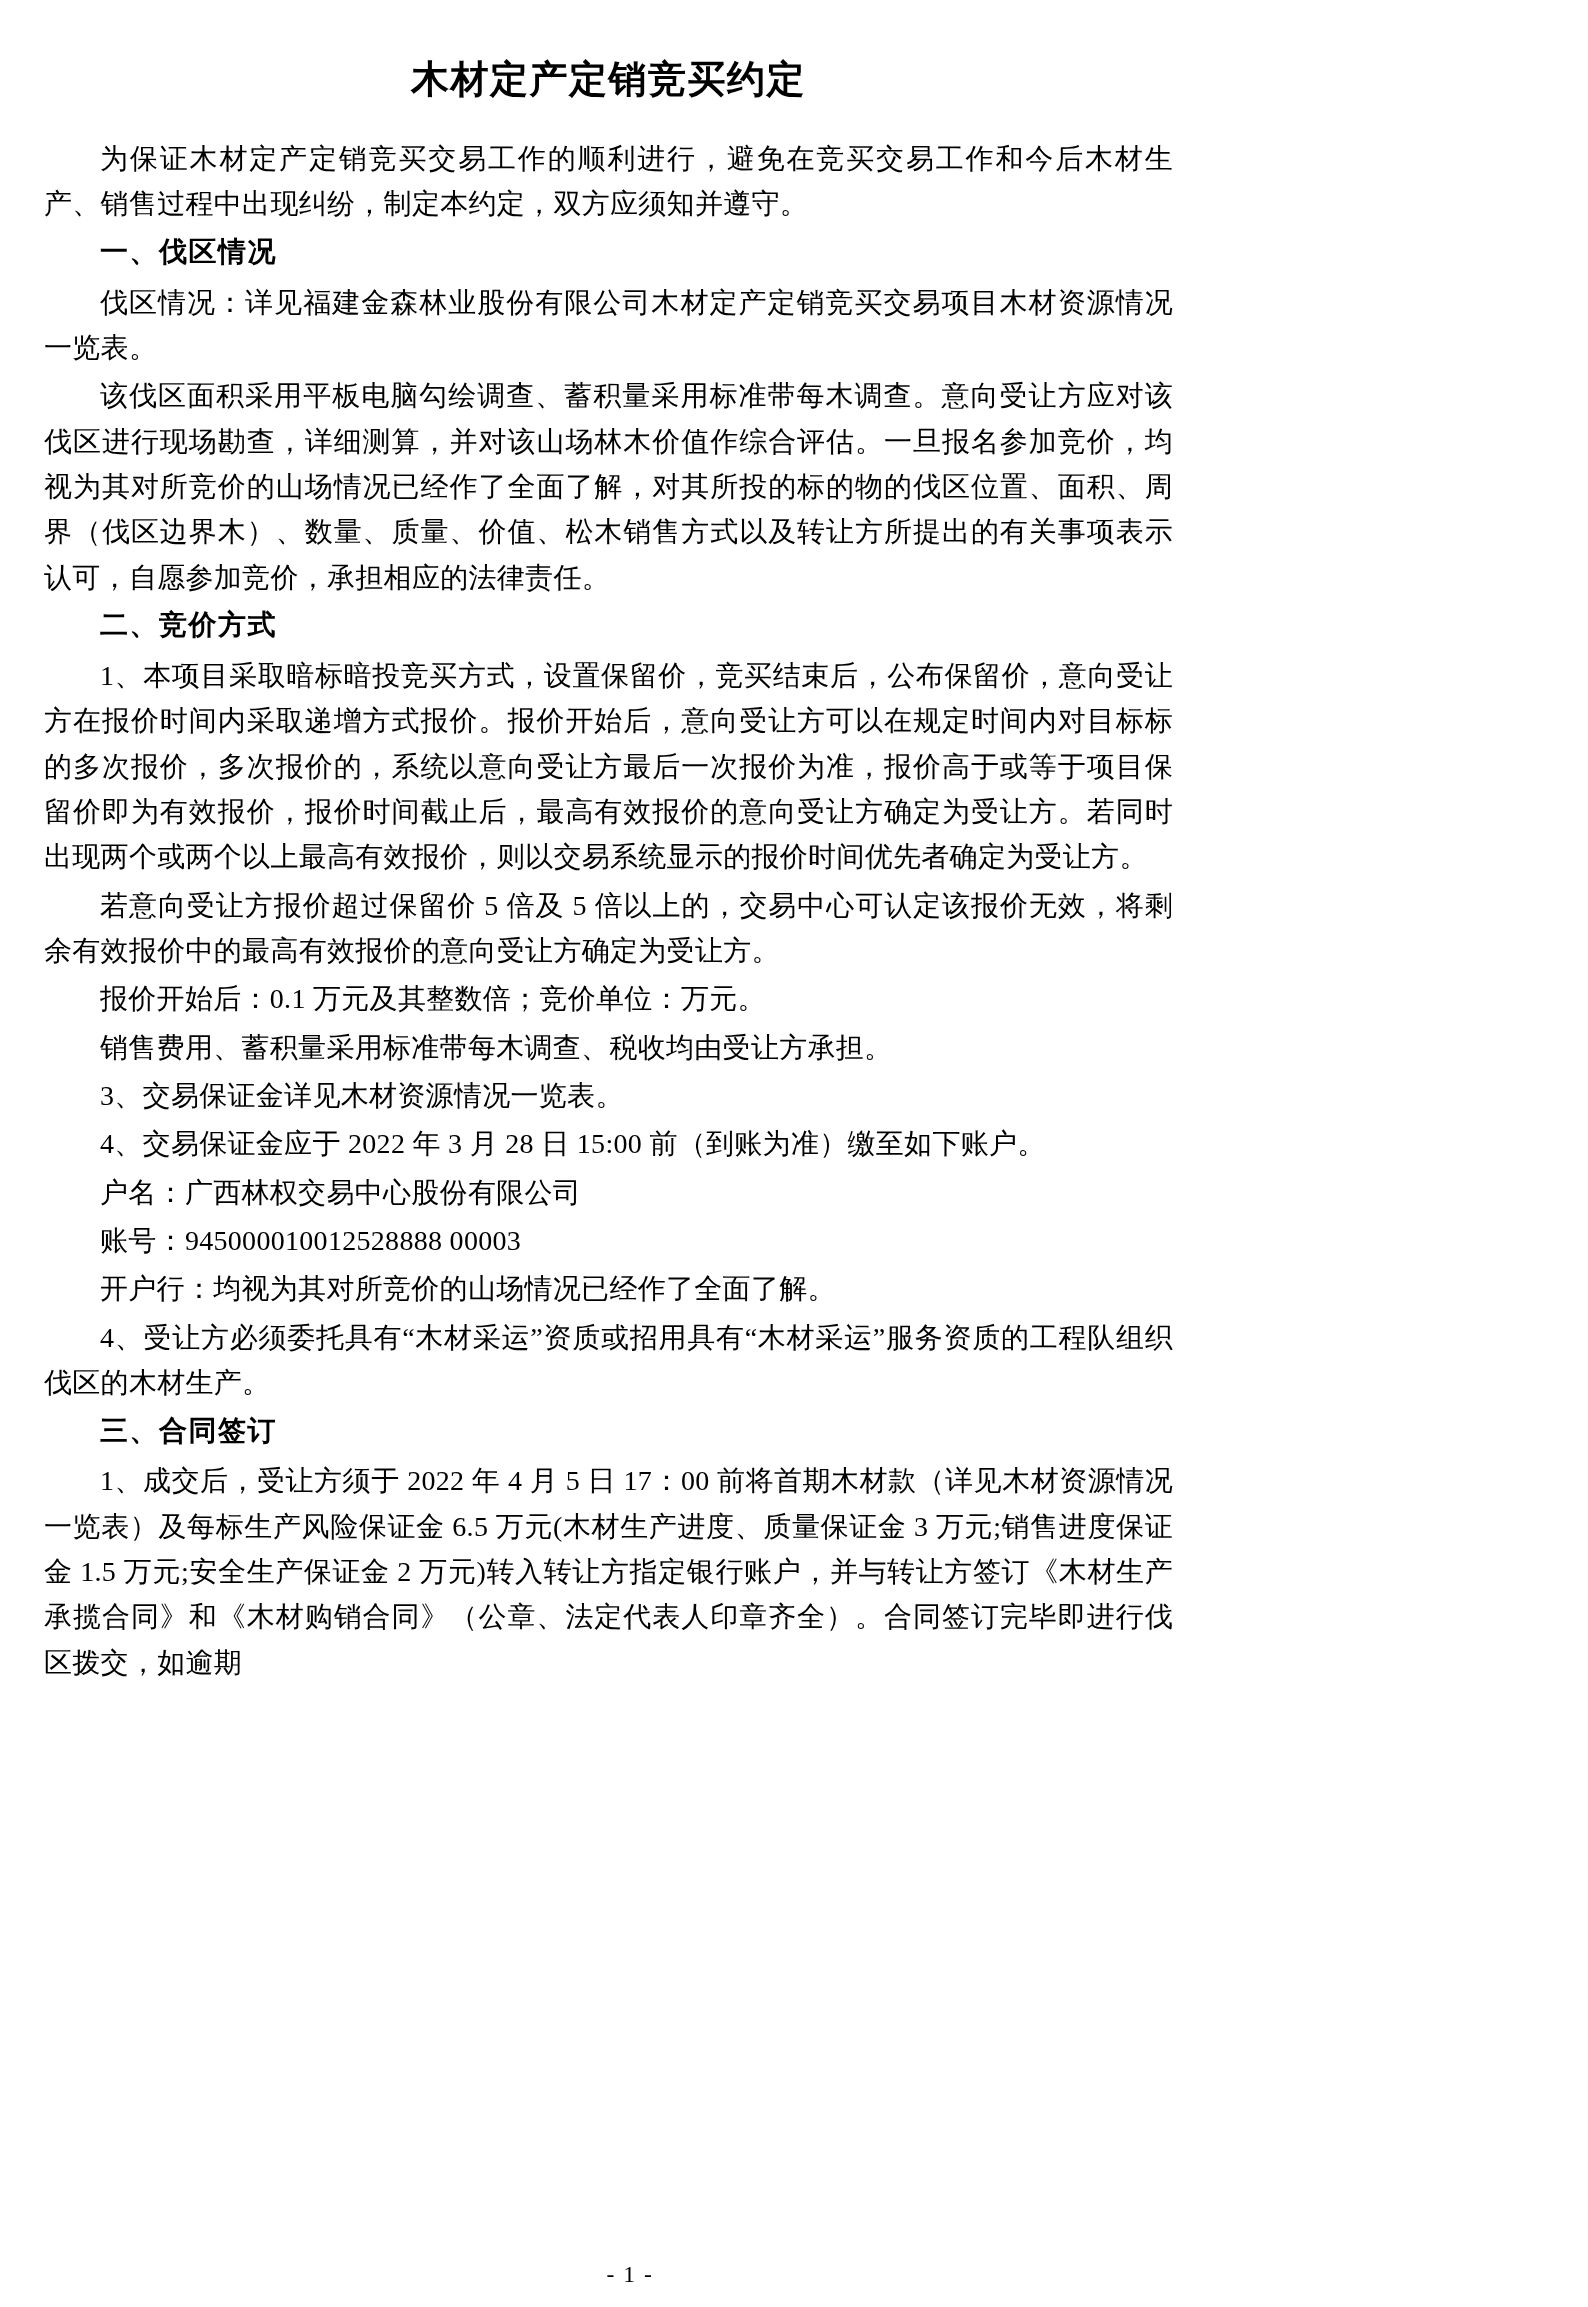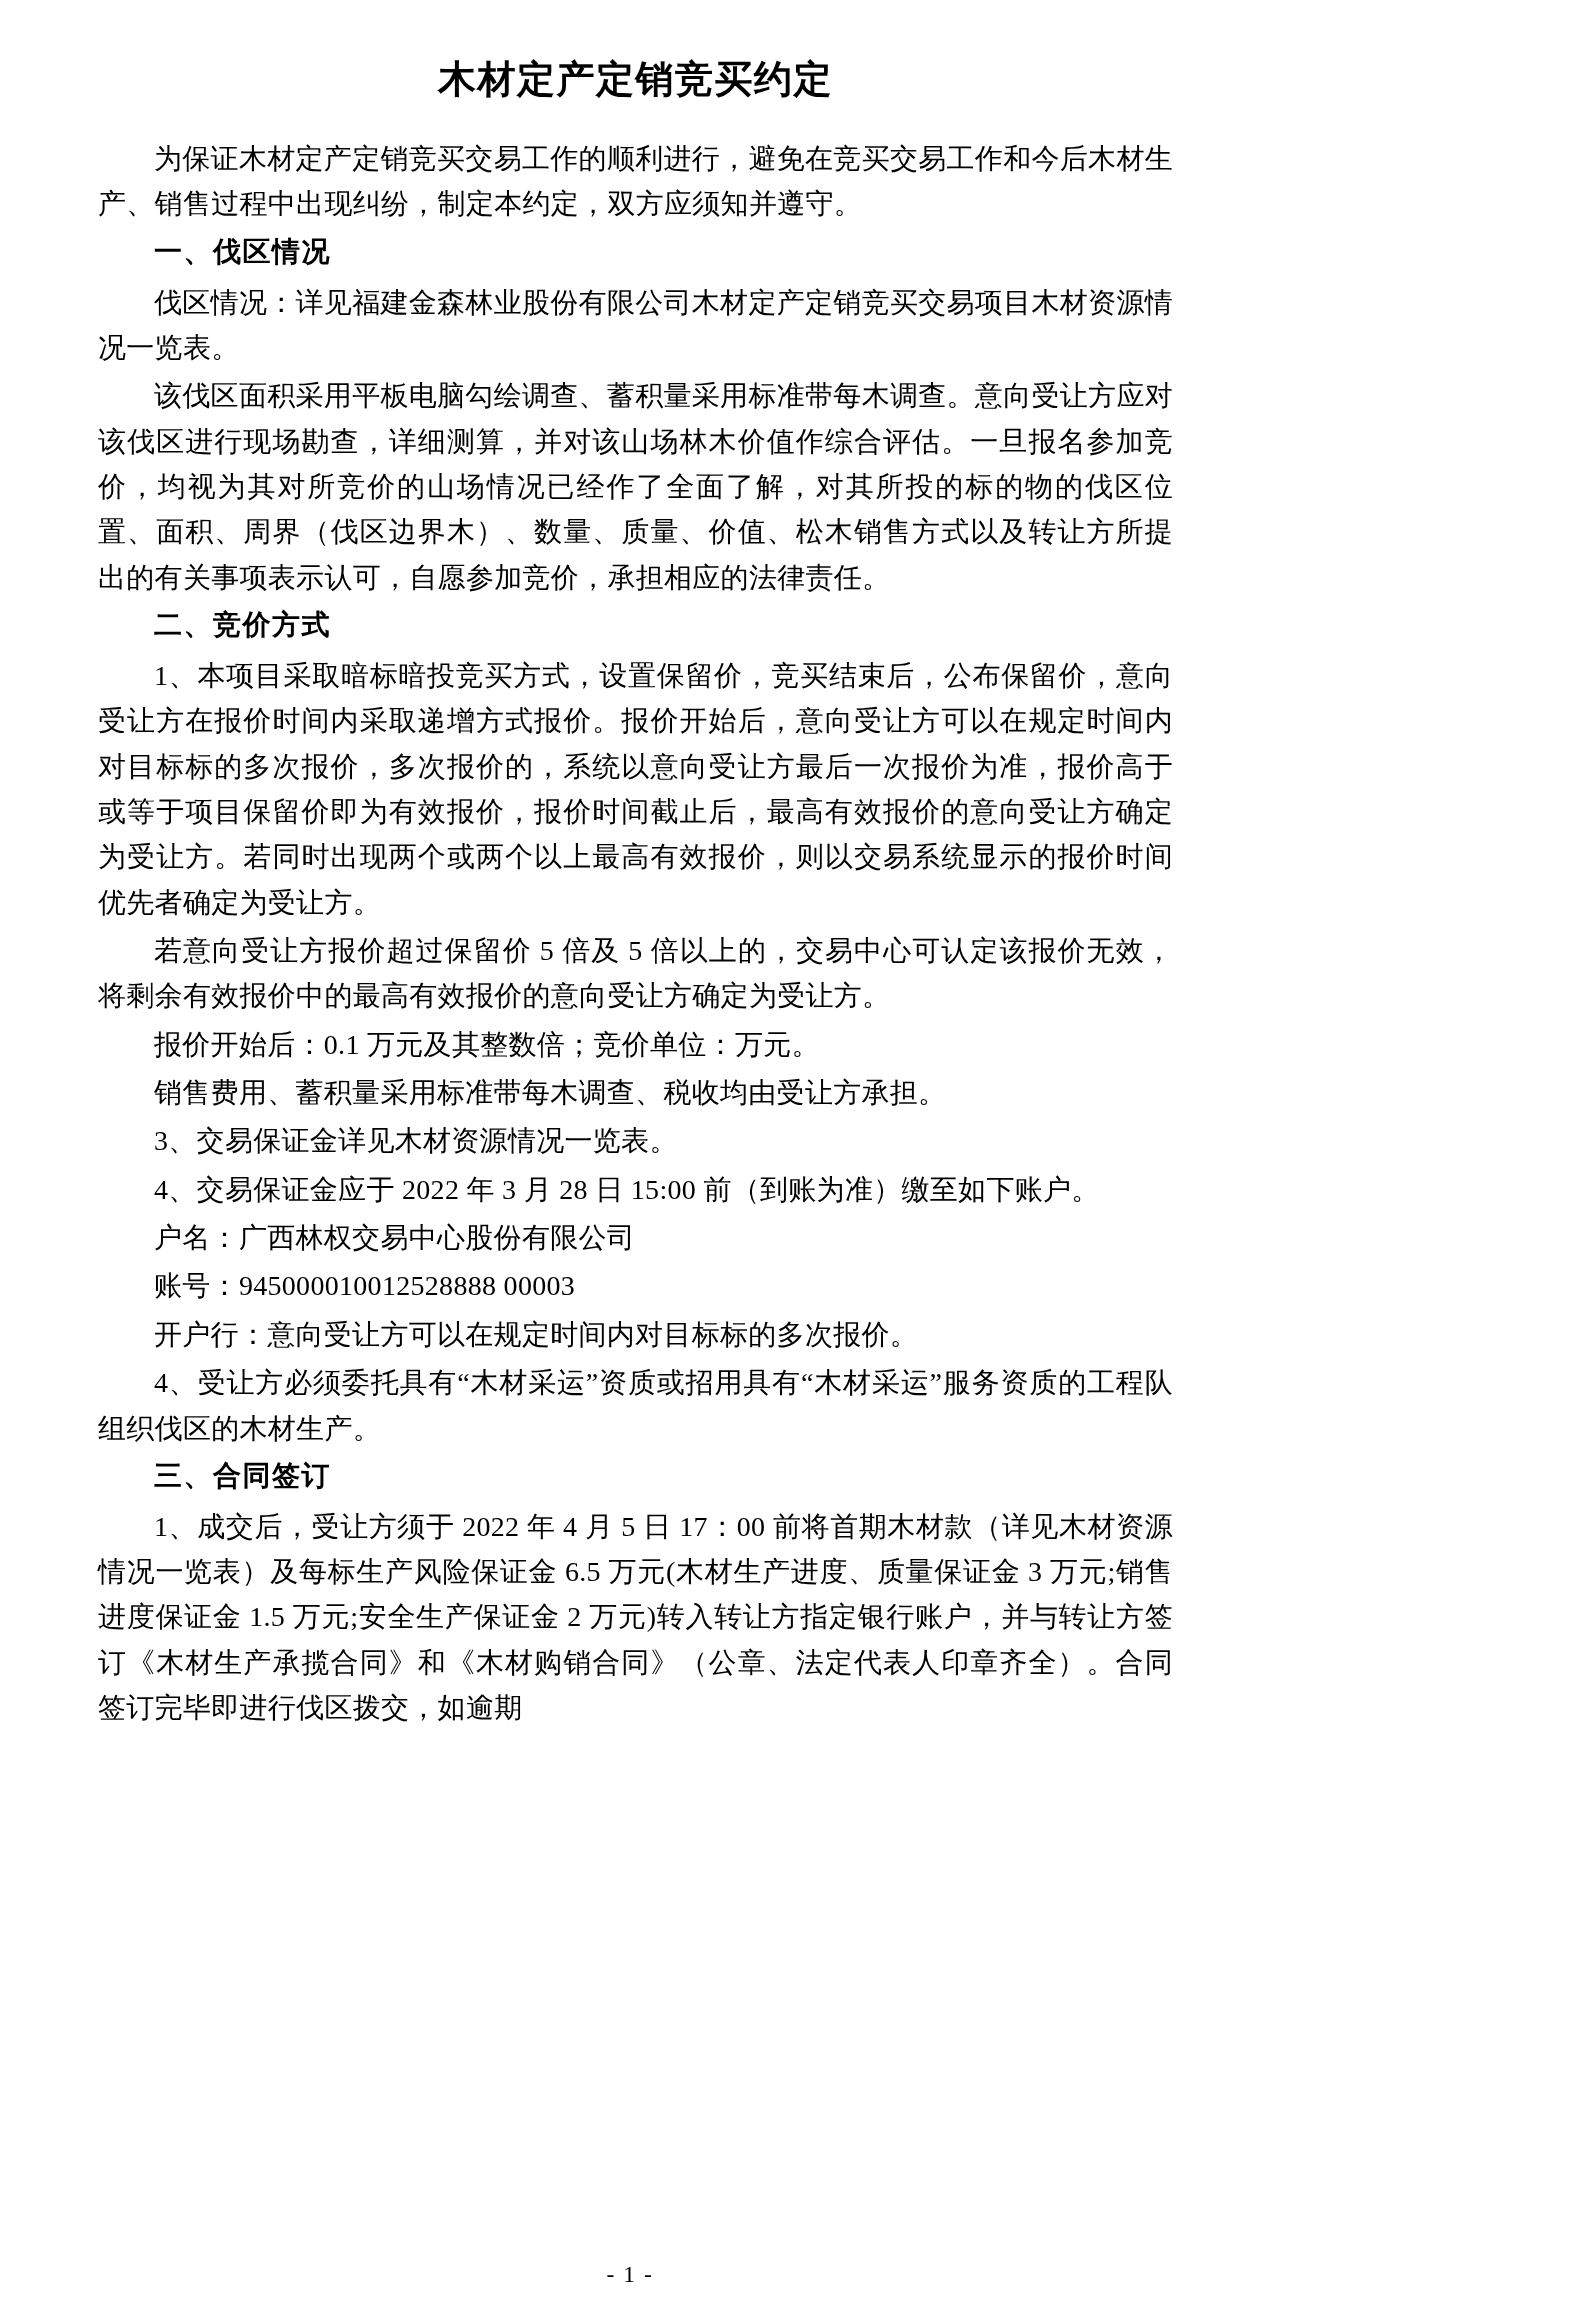--- a/index.html
+++ b/index.html
@@ -8,21 +8,21 @@
     background: #ffffff;
   }
   body {
     font-family: "Liberation Serif", "DejaVu Serif", serif;
     color: #000000;
   }
   .page {
     width: 1260px;
     min-height: 2307px;
     box-sizing: border-box;
-    padding: 34px 87px 22px 98px;
+    padding: 34px 87px 22px 44px;
     background: #ffffff;
     position: relative;
   }
   .doc-title {
     text-align: center;
     font-size: 38px;
     font-weight: bold;
     letter-spacing: 1.5px;
     margin: 20.7px 0 32px 0;
     line-height: 1.3;
@@ -70,21 +70,21 @@
     <p class="para">该伐区面积采用平板电脑勾绘调查、蓄积量采用标准带每木调查。意向受让方应对该伐区进行现场勘查，详细测算，并对该山场林木价值作综合评估。一旦报名参加竞价，均视为其对所竞价的山场情况已经作了全面了解，对其所投的标的物的伐区位置、面积、周界（伐区边界木）、数量、质量、价值、松木销售方式以及转让方所提出的有关事项表示认可，自愿参加竞价，承担相应的法律责任。</p>
     <p class="section-head">二、竞价方式</p>
     <p class="para">1、本项目采取暗标暗投竞买方式，设置保留价，竞买结束后，公布保留价，意向受让方在报价时间内采取递增方式报价。报价开始后，意向受让方可以在规定时间内对目标标的多次报价，多次报价的，系统以意向受让方最后一次报价为准，报价高于或等于项目保留价即为有效报价，报价时间截止后，最高有效报价的意向受让方确定为受让方。若同时出现两个或两个以上最高有效报价，则以交易系统显示的报价时间优先者确定为受让方。</p>
     <p class="para">若意向受让方报价超过保留价 5 倍及 5 倍以上的，交易中心可认定该报价无效，将剩余有效报价中的最高有效报价的意向受让方确定为受让方。</p>
     <p class="para">报价开始后：0.1 万元及其整数倍；竞价单位：万元。</p>
     <p class="para">销售费用、蓄积量采用标准带每木调查、税收均由受让方承担。</p>
     <p class="para">3、交易保证金详见木材资源情况一览表。</p>
     <p class="para">4、交易保证金应于 2022 年 3 月 28 日 15:00 前（到账为准）缴至如下账户。</p>
     <p class="para">户名：广西林权交易中心股份有限公司</p>
     <p class="para">账号：945000010012528888 00003</p>
-    <p class="para">开户行：意向受让方可以在规定时间内对目标标的多次报价。</p>
+    <p class="para">开户行：均视为其对所竞价的山场情况已经作了全面了解。</p>
     <p class="para">4、受让方必须委托具有“木材采运”资质或招用具有“木材采运”服务资质的工程队组织伐区的木材生产。</p>
     <p class="section-head">三、合同签订</p>
     <p class="para">1、成交后，受让方须于 2022 年 4 月 5 日 17：00 前将首期木材款（详见木材资源情况一览表）及每标生产风险保证金 6.5 万元(木材生产进度、质量保证金 3 万元;销售进度保证金 1.5 万元;安全生产保证金 2 万元)转入转让方指定银行账户，并与转让方签订《木材生产承揽合同》和《木材购销合同》（公章、法定代表人印章齐全）。合同签订完毕即进行伐区拨交，如逾期</p>
   </div>
 
   <div class="footer">- 1 -</div>
 </div>
 
 
 </body></html>

